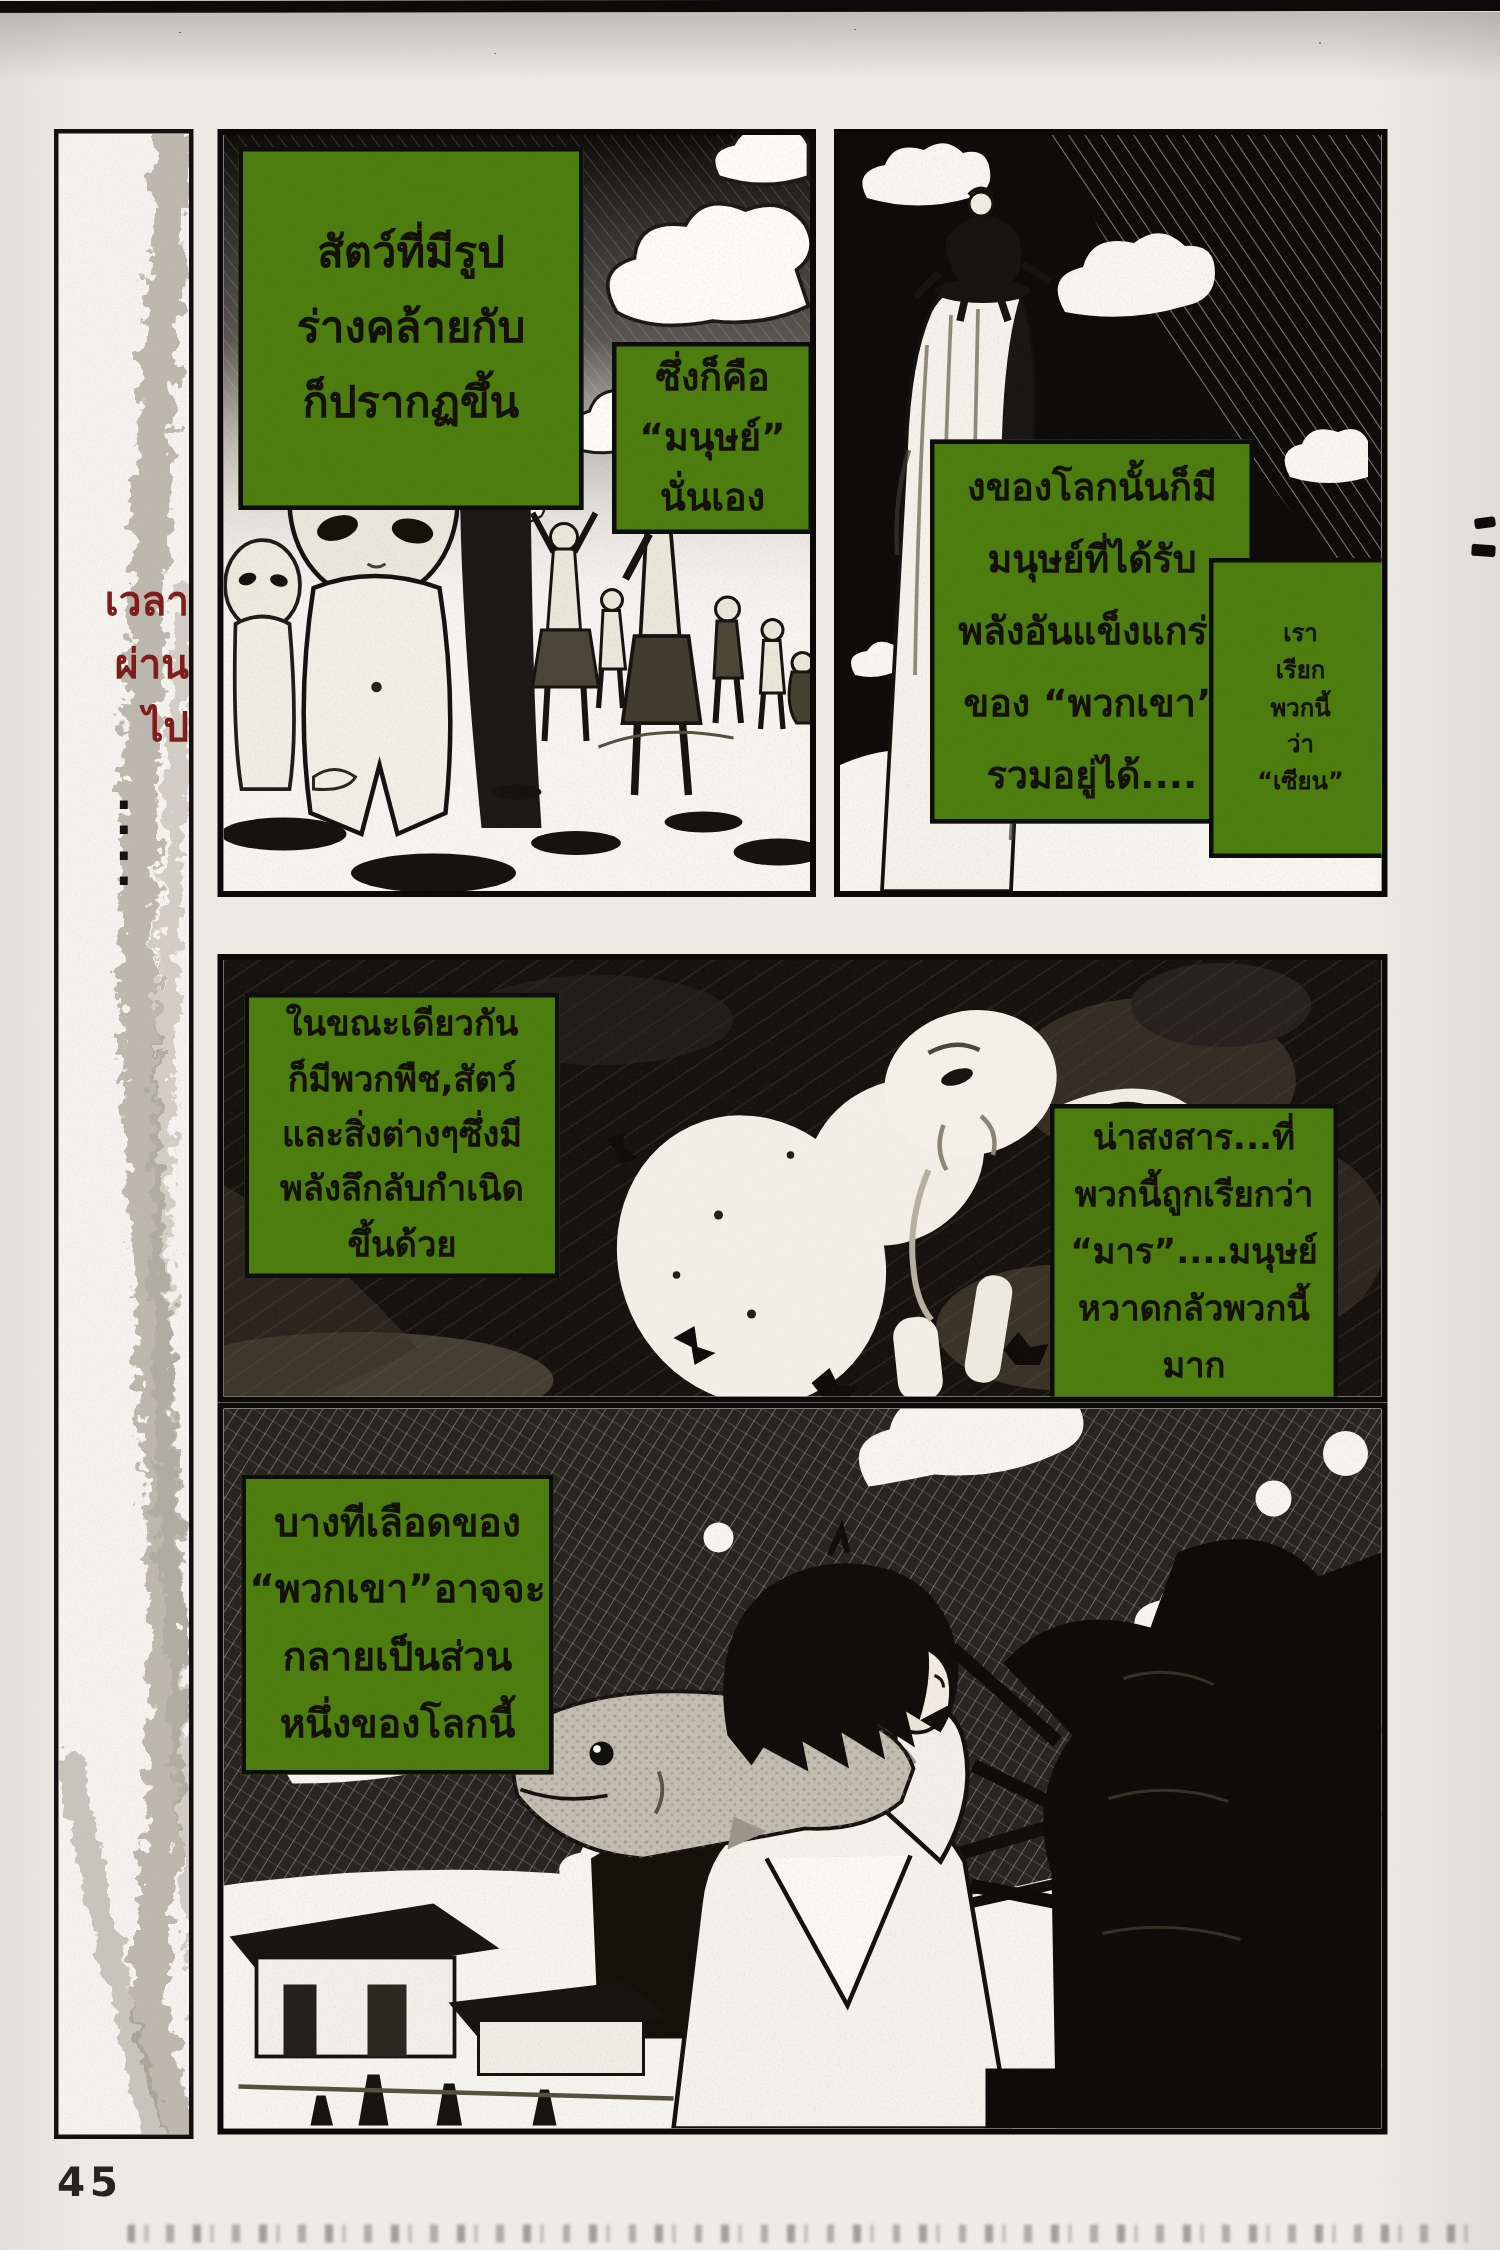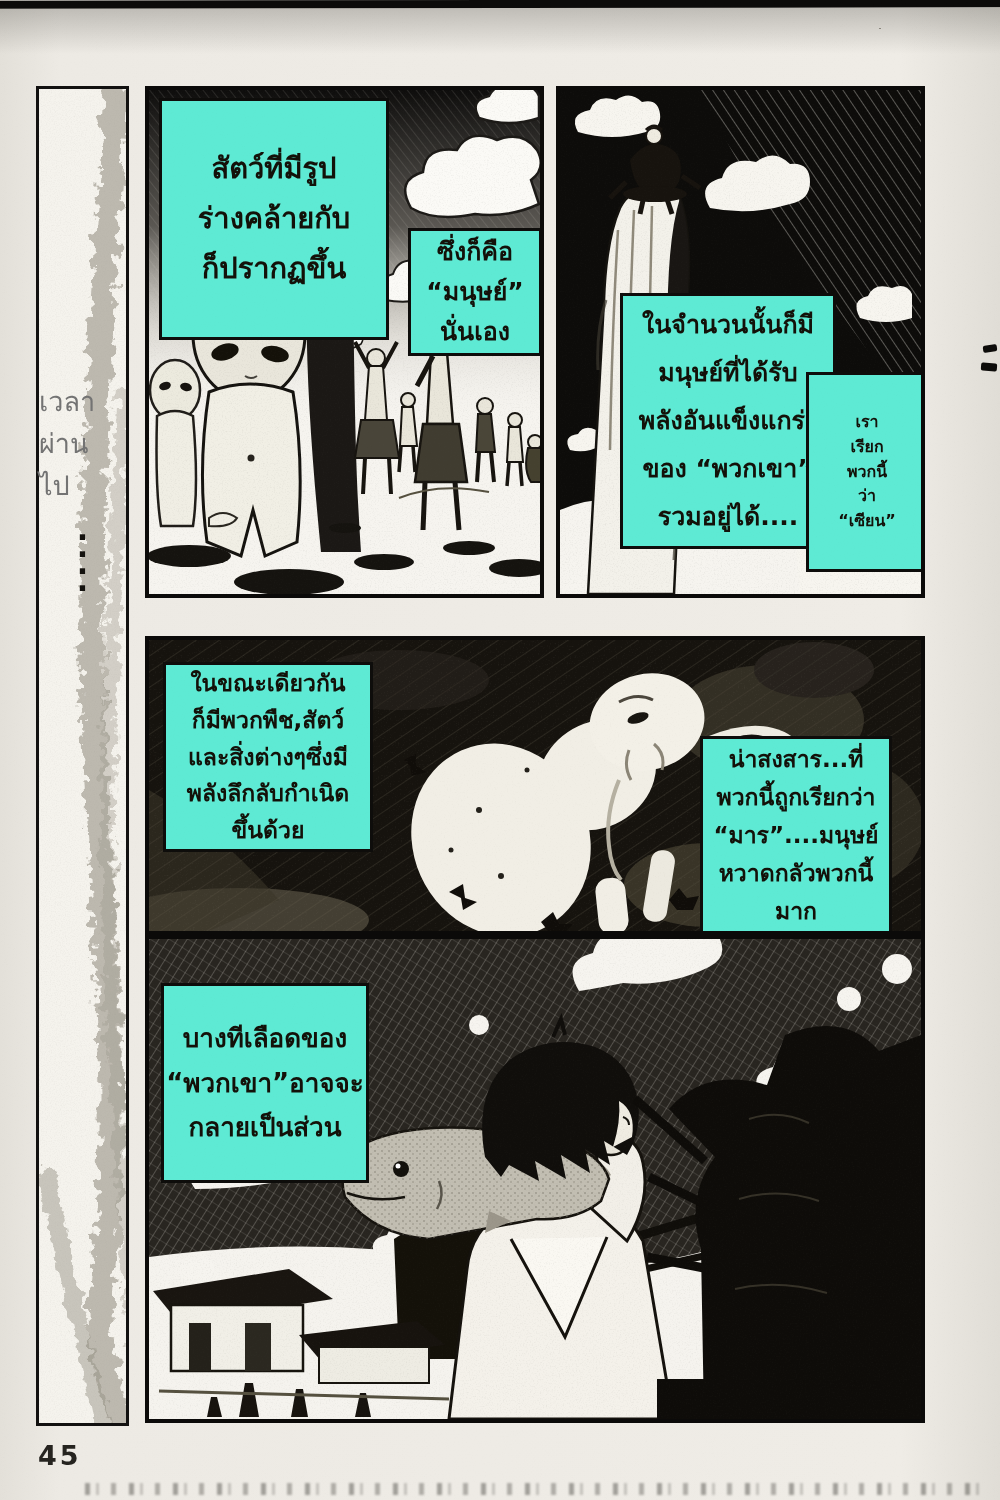--- a/index.html
+++ b/index.html
@@ -23,36 +23,36 @@
     background:repeating-linear-gradient(90deg,
       rgba(55,53,48,.55) 0 5px, transparent 5px 11px,
       rgba(55,53,48,.3) 11px 14px, transparent 14px 26px,
       rgba(55,53,48,.45) 26px 31px, transparent 31px 44px);}
   .edge-mark{background:#0d0c0a;border-radius:2px;}
 
   
   .sidebar{left:36px;top:86px;width:93px;height:1340px;background:#f5f3ed;
     border:3px solid #121110;box-sizing:border-box;}
   .sidebar svg{position:absolute;left:0;top:0;}
-  .sb-text{position:absolute;left:0;top:292px;width:100%;text-align:left;
-    font-weight:400;font-size:27px;line-height:1.55;color:#737373;letter-spacing:0;}
+  .sb-text{position:absolute;left:0;top:292px;width:100%;text-align:right;
+    font-weight:700;font-size:27px;line-height:1.55;color:#7f1d1d;letter-spacing:0;}
   .sb-dots{position:absolute;left:0;top:432px;width:100%;text-align:center;
     font-weight:700;font-size:30px;color:#15130f;}
   .sb-dots span{display:block;line-height:17px;height:17px;}
 
   
   .panel{background:#f6f4ef;border:4px solid #0b0a09;box-sizing:border-box;overflow:hidden;}
   .panel > svg{position:absolute;left:0;top:0;}
   .p1{left:145px;top:86px;width:399px;height:512px;}
   .p2{left:556px;top:86px;width:369px;height:512px;}
   .p3{left:145px;top:612px;width:780px;height:299px;margin-top:24px;}
   .p4{left:145px;top:935px;width:780px;height:488px;}
 
   
-  .box{position:absolute;background:#5eead4;border:3px solid #0e0d0b;box-sizing:border-box;
+  .box{position:absolute;background:#4d7c0f;border:3px solid #0e0d0b;box-sizing:border-box;
     color:#131109;font-weight:700;text-align:center;z-index:6;
     display:flex;flex-direction:column;justify-content:center;}
   .box div{width:100%;}
   .b-p1a{left:10px;top:8px;width:230px;height:242px;font-size:29px;line-height:1.72;}
   .b-p1b{left:259px;top:138px;width:134px;height:128px;font-size:25px;line-height:1.6;}
   .b-p2a{left:60px;top:203px;width:216px;height:256px;font-size:25px;line-height:1.92;}
   .b-p2b{left:246px;top:282px;width:122px;height:200px;font-size:16px;line-height:1.55;border-left-width:3px;}
   .b-p3a{left:14px;top:22px;width:210px;height:190px;font-size:23px;line-height:1.6;}
   .b-p3b{left:551px;top:96px;width:192px;height:198px;font-size:23px;line-height:1.66;}
   .b-p4a{left:12px;top:44px;width:208px;height:200px;font-size:26px;line-height:1.72;}
@@ -246,21 +246,21 @@
       <path d="M70 70 Q 88 46 110 58 Q 124 66 120 88 Q 116 104 96 106 Q 74 104 70 70 Z" fill="#17130e"></path>
       <circle cx="94" cy="46" r="8" fill="#efece1" stroke="#17130e" stroke-width="2"></circle>
       <path d="M86 40 q8 -8 16 0" stroke="#17130e" stroke-width="3" fill="none"></path>
       <path d="M66 92 L 50 108 M122 86 L 140 98 M84 106 L 80 124 M106 106 L 112 124" stroke="#17130e" stroke-width="5" fill="none"></path>
       <ellipse cx="95" cy="104" rx="32" ry="8" fill="#17130e"></ellipse>
     </g>
     <path d="M180 452 l6 -22 l4 22 z M192 452 l4 -14 l3 14 z" fill="#17130e"></path>
     <rect width="361" height="504" filter="url(#p2g)" opacity="0.22"></rect>
   </svg>
   <div class="box b-p2a">
-    <div>ในจำนวนนั้นก็มี</div>
+    <div>งของโลกนั้นก็มี</div>
     <div>มนุษย์ที่ได้รับ</div>
     <div>พลังอันแข็งแกร่ง</div>
     <div>ของ “พวกเขา”</div>
     <div>รวมอยู่ได้....</div>
   </div>
   <div class="box b-p2b">
     <div>เรา</div>
     <div>เรียก</div>
     <div>พวกนี้</div>
     <div>ว่า</div>
@@ -411,20 +411,21 @@
       <path d="M556 222 L 486 160 M566 270 L 500 238 M560 330 L 498 318" stroke="#0e0c09" stroke-width="9" fill="none"></path>
       <path d="M600 180 q30 -10 60 4 M590 260 q40 -12 80 2 M586 350 q44 -10 92 4" stroke="#353127" stroke-width="2" fill="none"></path>
       <rect x="508" y="440" width="264" height="40" fill="#0e0c09"></rect>
     </g>
     <rect width="772" height="480" filter="url(#p4g)" opacity="0.2"></rect>
   </svg>
   <div class="box b-p4a">
     <div>บางทีเลือดของ</div>
     <div>“พวกเขา”อาจจะ</div>
     <div>กลายเป็นส่วน</div>
+    <div>หนึ่งของโลกนี้</div>
   </div>
 </div>
 
 <div class="abs page-number">45</div>
 <div class="abs bottom-band"></div>
 
 <svg class="abs noise-overlay" width="1000" height="1500" viewBox="0 0 1000 1500">
   <defs>
     <filter id="paperg">
         <feTurbulence type="fractalNoise" baseFrequency="0.9" numOctaves="2" stitchTiles="stitch"></feTurbulence>

